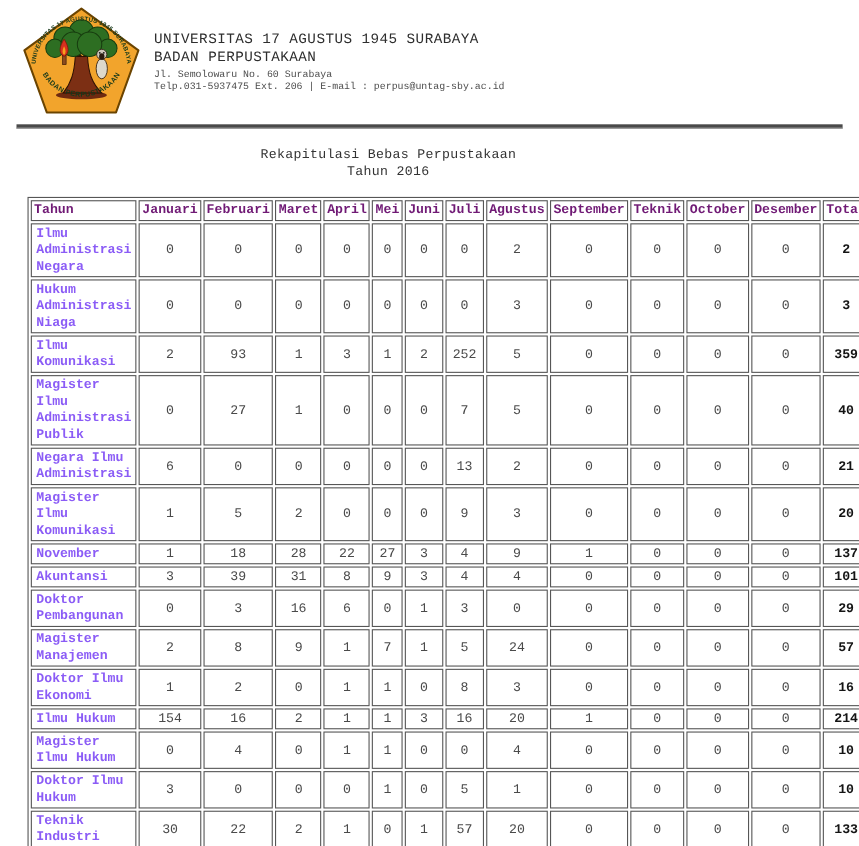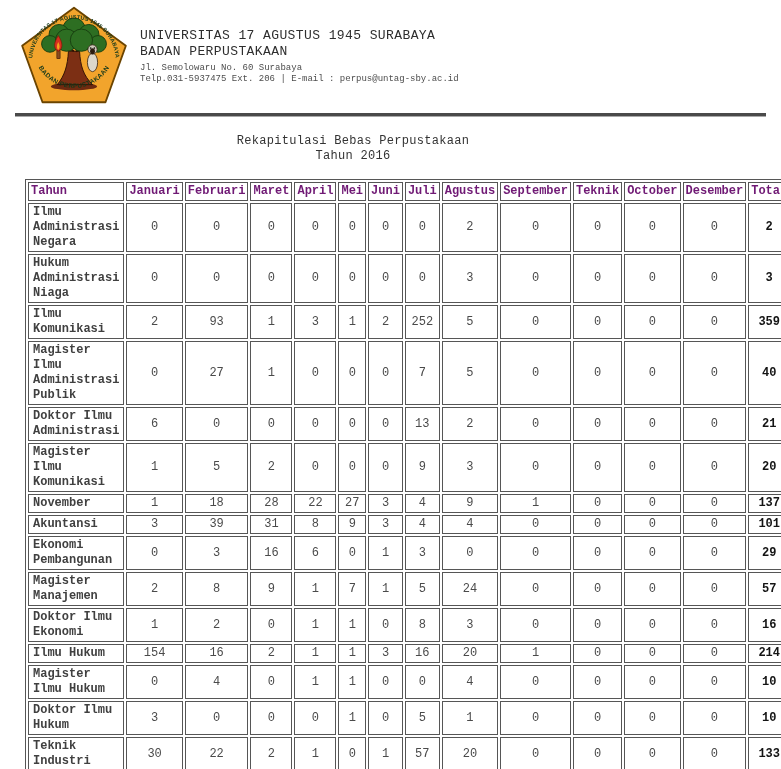--- a/index.html
+++ b/index.html
@@ -18,21 +18,21 @@
   .titles{width:706px;text-align:center;margin-top:17px;font-size:12px;line-height:15px;color:#333;letter-spacing:.3px;}
   table.recap{
     margin:15px 0 0 25px;
     border-collapse:separate;border-spacing:2px;
     border:1px solid #565656;background:#fff;
   }
   table.recap th,table.recap td{
     border:1px solid #565656;font-size:12px;line-height:15px;vertical-align:middle;
   }
   table.recap th{font-weight:bold;color:#701a75;padding:1px 2px;white-space:nowrap;text-align:left;}
-  td.rowlabel{font-weight:bold;color:#404040;text-align:left;padding:1px 4px;width:96px;max-width:96px;}
+  td.rowlabel{font-weight:bold;color:#8b5cf6;text-align:left;padding:1px 4px;width:96px;max-width:96px;}
   td.num{color:#4a4a4a;text-align:center;padding:1px 3px;font-weight:normal;}
   td.total{font-weight:bold;color:#141414;text-align:center;padding:1px 3px;}
   .arcText{font-family:"Liberation Sans",sans-serif;font-weight:bold;fill:#16381a;}
 </style>
 </head>
 <body>
 
 <div class="page">
 
   <div class="letterhead">
@@ -171,21 +171,21 @@
           <td class="num">0</td>
           <td class="num">7</td>
           <td class="num">5</td>
           <td class="num">0</td>
           <td class="num">0</td>
           <td class="num">0</td>
           <td class="num">0</td>
           <td class="total">40</td>
         </tr>
         <tr>
-          <td class="rowlabel">Doktor Ilmu Administrasi</td>
+          <td class="rowlabel">Negara Ilmu Administrasi</td>
           <td class="num">6</td>
           <td class="num">0</td>
           <td class="num">0</td>
           <td class="num">0</td>
           <td class="num">0</td>
           <td class="num">0</td>
           <td class="num">13</td>
           <td class="num">2</td>
           <td class="num">0</td>
           <td class="num">0</td>
@@ -235,21 +235,21 @@
           <td class="num">3</td>
           <td class="num">4</td>
           <td class="num">4</td>
           <td class="num">0</td>
           <td class="num">0</td>
           <td class="num">0</td>
           <td class="num">0</td>
           <td class="total">101</td>
         </tr>
         <tr>
-          <td class="rowlabel">Ekonomi Pembangunan</td>
+          <td class="rowlabel">Doktor Pembangunan</td>
           <td class="num">0</td>
           <td class="num">3</td>
           <td class="num">16</td>
           <td class="num">6</td>
           <td class="num">0</td>
           <td class="num">1</td>
           <td class="num">3</td>
           <td class="num">0</td>
           <td class="num">0</td>
           <td class="num">0</td>

